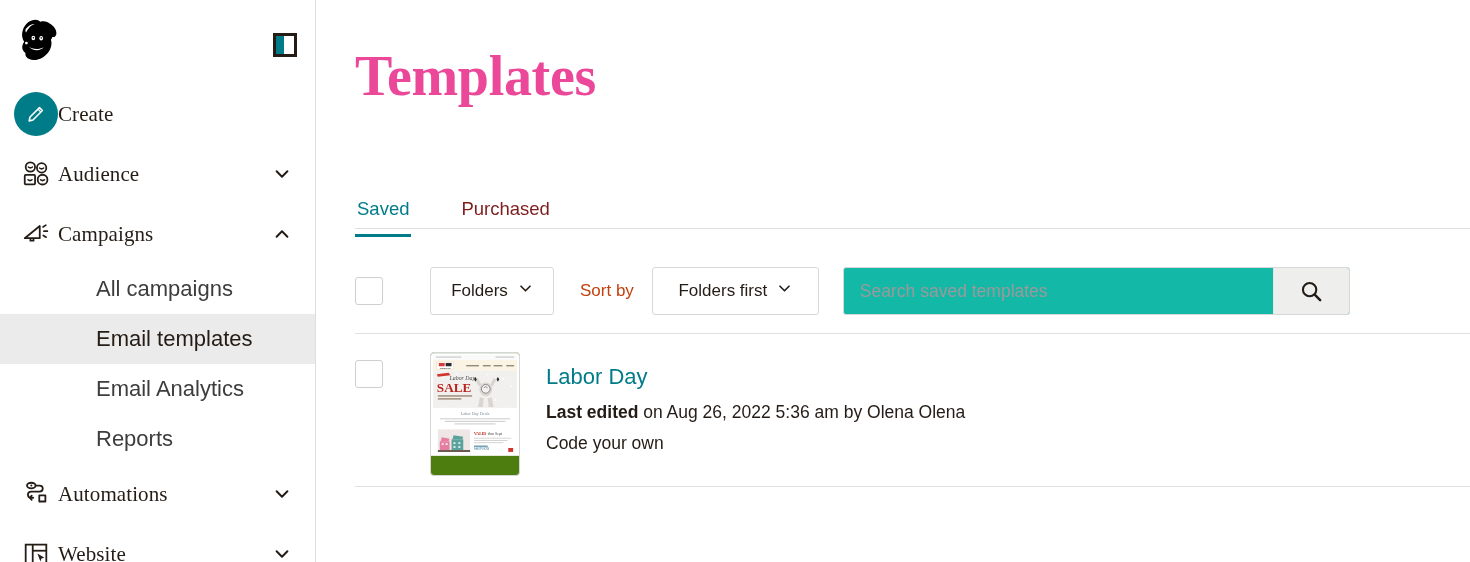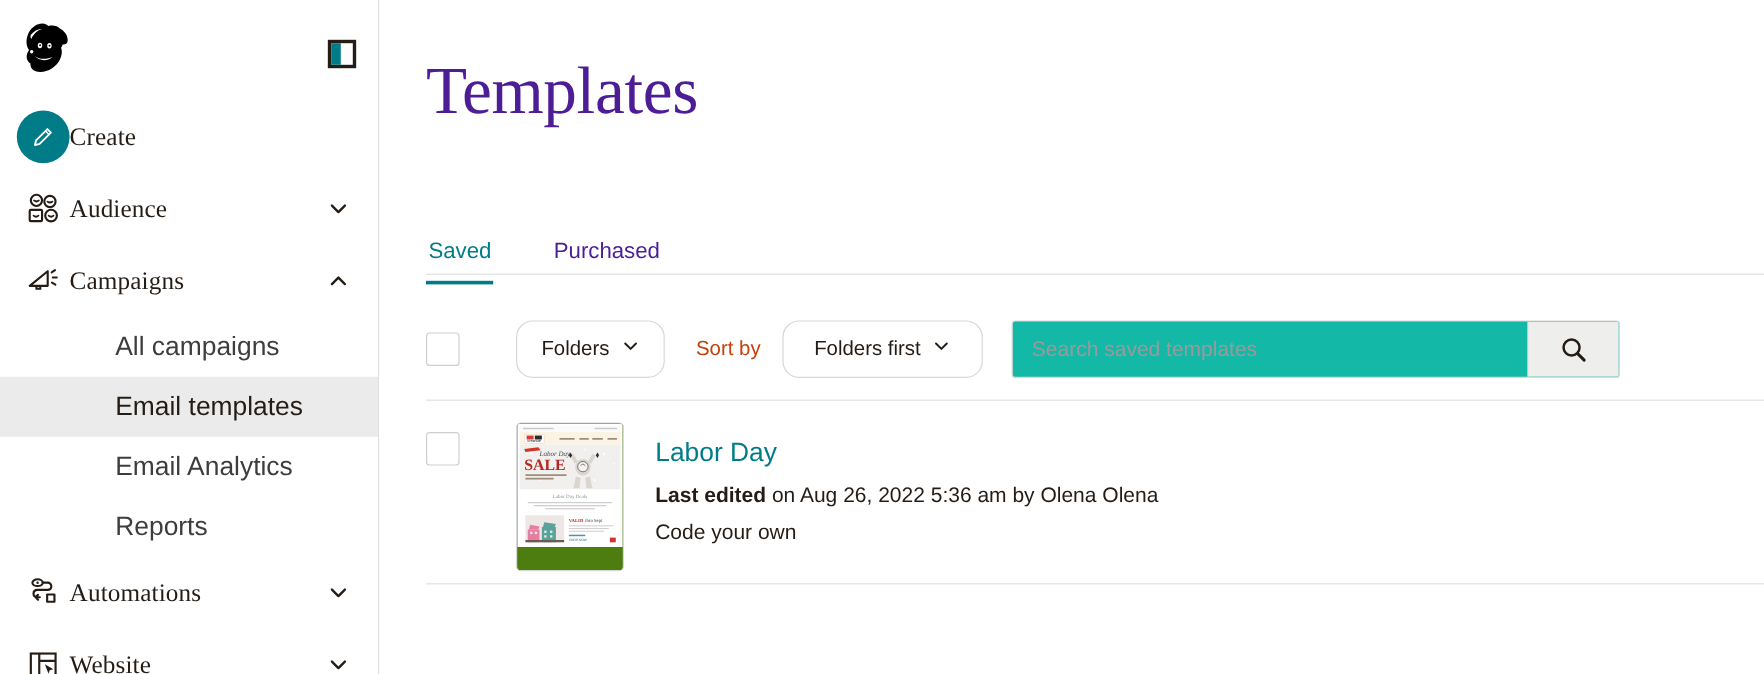--- a/index.html
+++ b/index.html
@@ -122,23 +122,23 @@
     background: #ffffff;
     overflow: hidden;
   }
 
   .page-title {
     position: absolute;
     left: 39px;
     top: 48px;
     font-family: "Liberation Serif", serif;
     font-size: 56px;
-    font-weight: 400;
+    font-weight: 700;
     letter-spacing: -0.3px;
-    color: #4c1d95;
+    color: #ec4899;
     line-height: 1;
   }
 
   .tabs {
     position: absolute;
     left: 39px;
     top: 198px;
     right: 0;
     height: 42px;
     display: flex;
@@ -148,21 +148,21 @@
     position: absolute;
     left: 39px;
     top: 228px;
     right: 0;
     height: 1px;
     background: #e0e0e0;
   }
   .tab {
     position: relative;
     font-size: 18.5px;
-    color: #4c1d95;
+    color: #7f1d1d;
     padding: 0 2px 16px 2px;
     margin-right: 48px;
     cursor: pointer;
     white-space: nowrap;
   }
   .tab.active {
     color: #007c89;
   }
   .tab.active::after {
     content: "";
@@ -191,21 +191,21 @@
     border: 1px solid #cfcfcf;
     border-radius: 3px;
     background: #fff;
     cursor: pointer;
     flex: 0 0 28px;
   }
 
   .pill-btn {
     height: 48px;
     border: 1px solid #d8d8d8;
-    border-radius: 14px;
+    border-radius: 3px;
     background: #fff;
     display: flex;
     align-items: center;
     justify-content: center;
     gap: 10px;
     padding: 0 20px;
     font-size: 17px;
     color: #241c15;
     cursor: pointer;
     white-space: nowrap;

